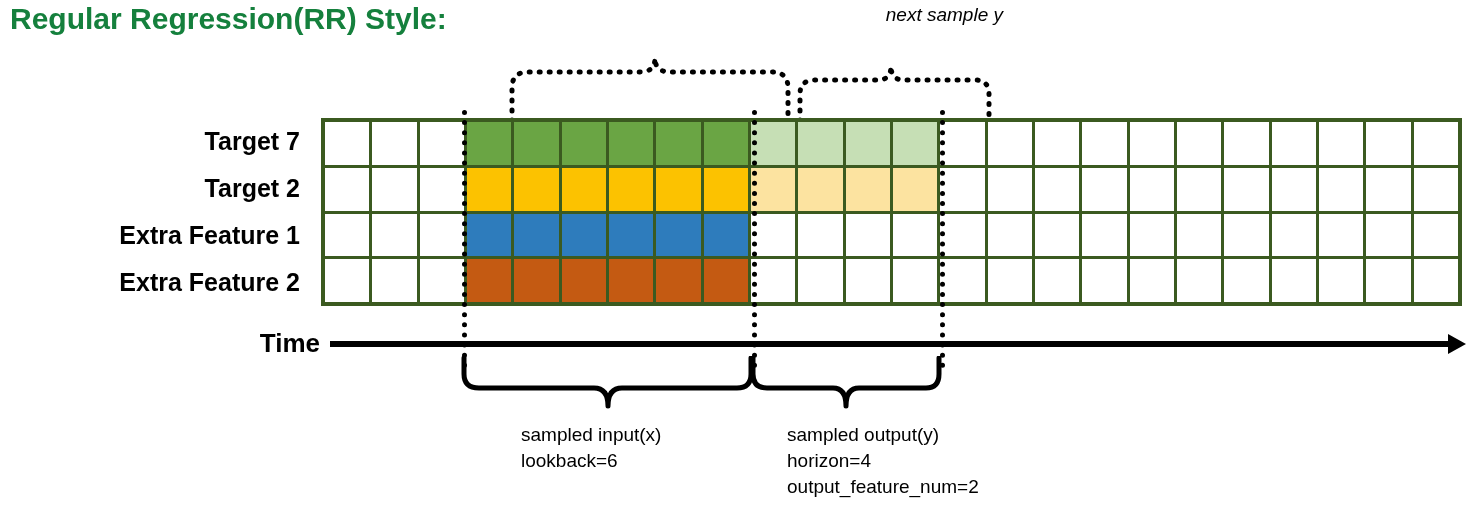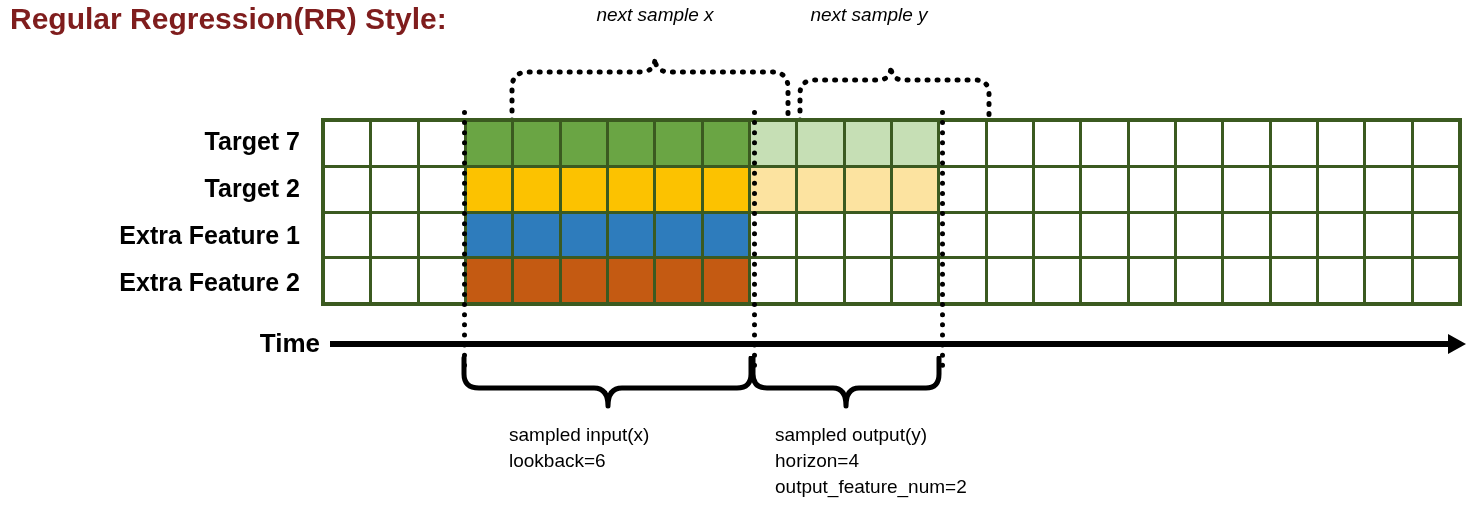--- a/index.html
+++ b/index.html
@@ -18,37 +18,37 @@
     overflow: hidden;
   }
 
   
   #title {
     position: absolute;
     left: 10px;
     top: 2px;
     font-size: 30px;
     font-weight: bold;
-    color: #7f1d1d;
+    color: #15803d;
     letter-spacing: 0px;
     white-space: nowrap;
   }
 
   
   .sample-label {
     position: absolute;
     font-size: 19px;
     font-style: italic;
     font-weight: normal;
     color: #000000;
     white-space: nowrap;
     text-align: center;
   }
   #label-next-x { left: 555px; top: 4px; width: 200px; }
-  #label-next-y { left: 769px; top: 4px; width: 200px; }
+  #label-next-y { left: 803px; top: 4px; width: 200px; text-align: right; }
   #rowlabels {
     position: absolute;
     left: 0px;
     top: 118px;
     width: 310px;
     height: 188px;
   }
   .row-label-slot {
     position: absolute;
     left: 0;
@@ -127,32 +127,32 @@
   }
 
   
   .bottom-text {
     position: absolute;
     font-size: 19px;
     font-weight: normal;
     color: #000000;
     line-height: 26px;
     white-space: nowrap;
+    margin-left: 12px;
   }
   #text-input  { left: 509px; top: 422px; }
   #text-output { left: 775px; top: 422px; }
 </style>
 </head>
 <body>
 
 <div id="stage">
 
   <div id="title">Regular Regression(RR) Style:</div>
 
-  <div class="sample-label" id="label-next-x">next sample x</div>
   <div class="sample-label" id="label-next-y">next sample y</div>
 
   <svg class="brace-svg" style="left:500px; top:28px;" width="300" height="95" viewBox="0 0 300 95">
     <path d="M12,93 L12,60 Q12,44 28,44 L140,44 Q155,44 155,30 Q155,44 170,44 L272,44 Q288,44 288,60 L288,93" fill="none" stroke="#000000" stroke-width="5" stroke-linecap="round" stroke-dasharray="1 9"></path>
   </svg>
 
   <svg class="brace-svg" style="left:790px; top:28px;" width="210" height="95" viewBox="0 0 210 95">
     <path d="M10,93 L10,66 Q10,52 25,52 L88,52 Q101,52 101,38 Q101,52 114,52 L185,52 Q199,52 199,66 L199,93" fill="none" stroke="#000000" stroke-width="5" stroke-linecap="round" stroke-dasharray="1 9"></path>
   </svg>
 

